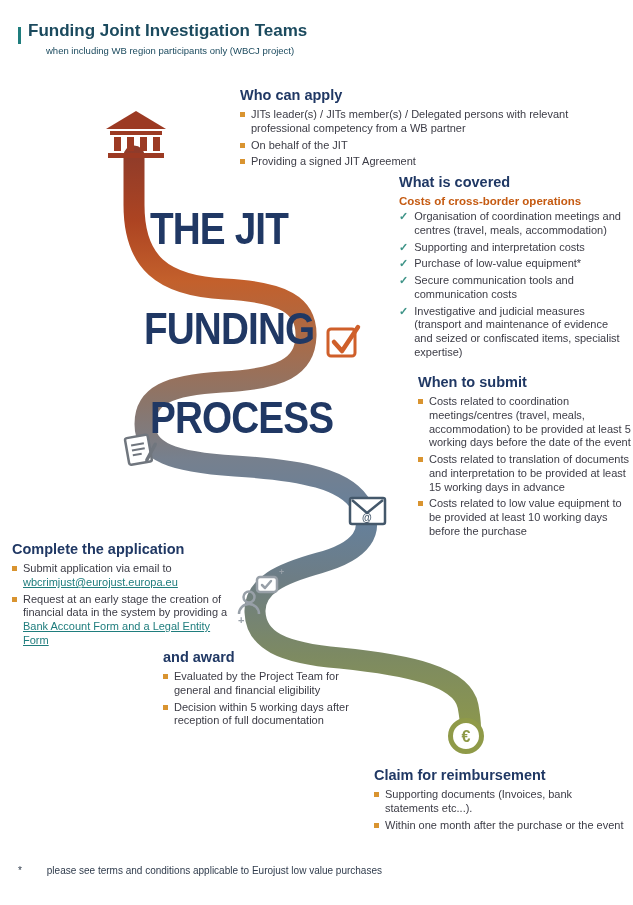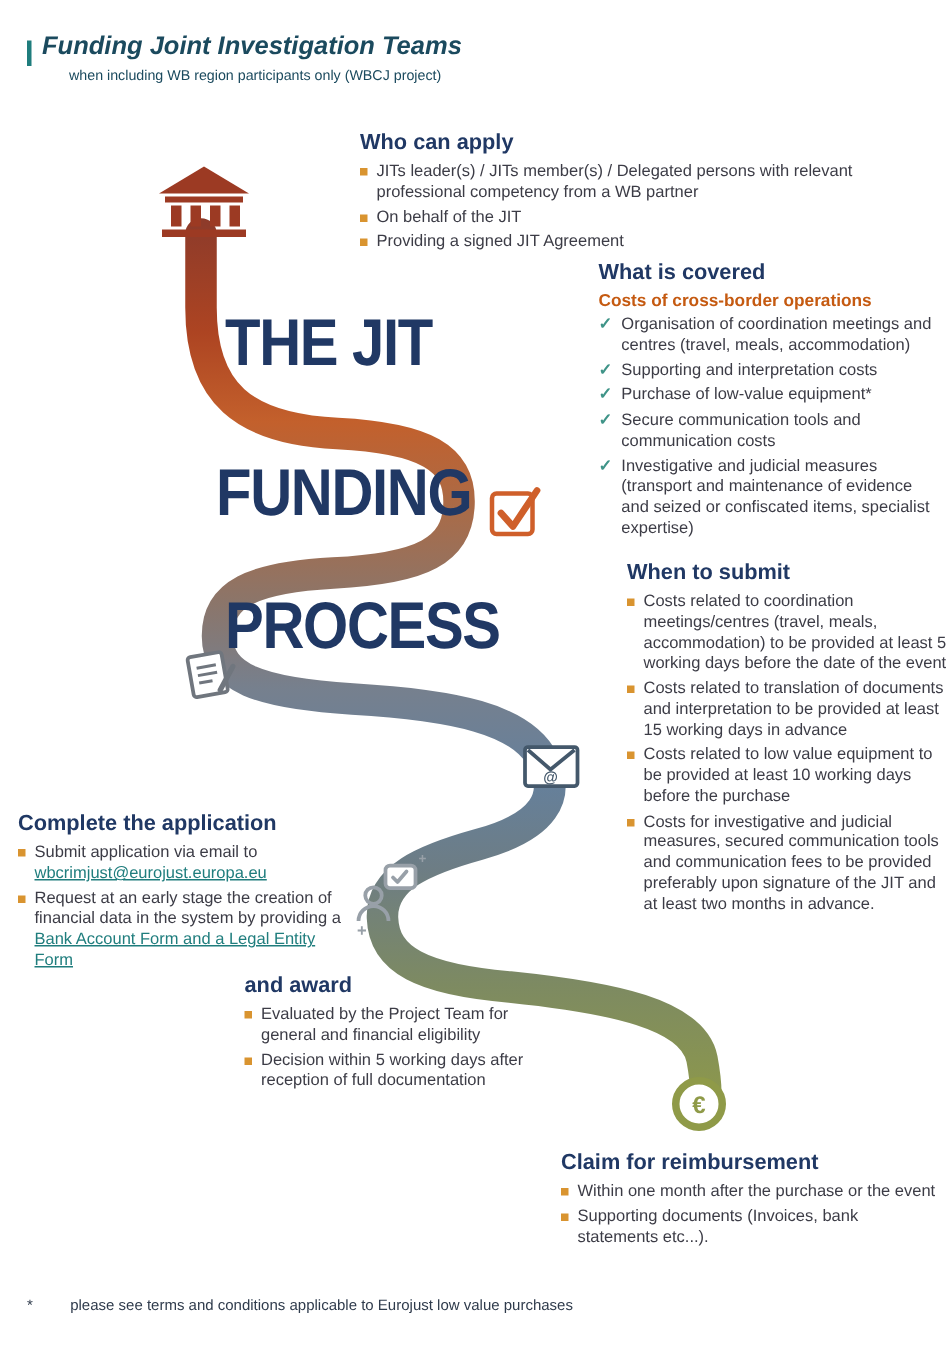--- a/index.html
+++ b/index.html
@@ -3,21 +3,21 @@
 <meta charset="utf-8">
 <style>
   * { margin:0; padding:0; box-sizing:border-box; }
   html,body { background:#ffffff; }
   body { font-family:"Liberation Sans", sans-serif; }
   .page { position:relative; width:633px; height:905px; background:#fff; overflow:hidden; }
 
   .path-svg { position:absolute; left:0; top:0; width:633px; height:905px; }
 
   .header-bar { position:absolute; left:18px; top:27px; width:3px; height:17px; background:var(--link-teal,#1f7d7d); }
-  .title { position:absolute; left:28px; top:21px; font-size:17px; font-weight:bold; color:var(--title-teal,#1b4a5e);font-style:italic; }
+  .title { position:absolute; left:28px; top:21px; font-size:17px; font-weight:bold; color:var(--title-teal,#1b4a5e); }
   .subtitle { position:absolute; left:46px; top:45px; font-size:9.5px; color:var(--title-teal,#1b4a5e); }
 
   .big { position:absolute; font-weight:bold; color:var(--navy,#203864); font-size:44px;
          letter-spacing:-1px; transform:scaleX(.88); transform-origin:left top; white-space:nowrap; }
 
   .section { position:absolute; }
   .h { color:var(--navy,#203864); font-weight:bold; font-size:14.5px; margin-bottom:5px; line-height:1.05; }
   .sub-orange { color:var(--orange,#c55a11); font-weight:bold; font-size:11.5px; margin-bottom:3px; }
   .item { display:flex; gap:6px; margin-bottom:3px; font-size:11px; color:var(--text,#3c3c46); line-height:1.25; }
   .sq { flex:0 0 auto; width:5px; height:5px; background:var(--bullet-orange,#d99430); margin-top:4px; }
@@ -161,24 +161,20 @@
       <span>Costs related to coordination meetings/centres (travel, meals, accommodation) to be provided at least 5 working days before the date of the event</span>
     </div>
     <div class="item">
       <span class="sq"></span>
       <span>Costs related to translation of documents and interpretation to be provided at least 15 working days in advance</span>
     </div>
     <div class="item">
       <span class="sq"></span>
       <span>Costs related to low value equipment to be provided at least 10 working days before the purchase</span>
     </div>
-    <div class="item">
-      <span class="sq"></span>
-      <span>Costs for investigative and judicial measures, secured communication tools and communication fees to be provided preferably upon signature of the JIT and at least two months in advance.</span>
-    </div>
   </section>
 
   <section class="section" style="left:12px; top:502px; width:224px;margin-top:40px;">
     <h2 class="h">Complete the application</h2>
     <div class="item">
       <span class="sq"></span>
       <span><span>Submit application via email to </span><a class="link">wbcrimjust@eurojust.europa.eu</a></span>
     </div>
     <div class="item">
       <span class="sq"></span>
@@ -195,25 +191,25 @@
     <div class="item">
       <span class="sq"></span>
       <span>Decision within 5 working days after reception of full documentation</span>
     </div>
   </section>
 
   <section class="section" style="left:374px; top:768px; width:252px;">
     <h2 class="h">Claim for reimbursement</h2>
     <div class="item">
       <span class="sq"></span>
+      <span>Supporting documents (Invoices, bank statements etc...).</span>
+    </div>
+    <div class="item">
+      <span class="sq"></span>
       <span>Within one month after the purchase or the event</span>
-    </div>
-    <div class="item">
-      <span class="sq"></span>
-      <span>Supporting documents (Invoices, bank statements etc...).</span>
     </div>
   </section>
 
   <div class="footnote">
     <span class="star">*</span>
     <span>please see terms and conditions applicable to Eurojust low value purchases</span>
   </div>
 
 </div>
 

